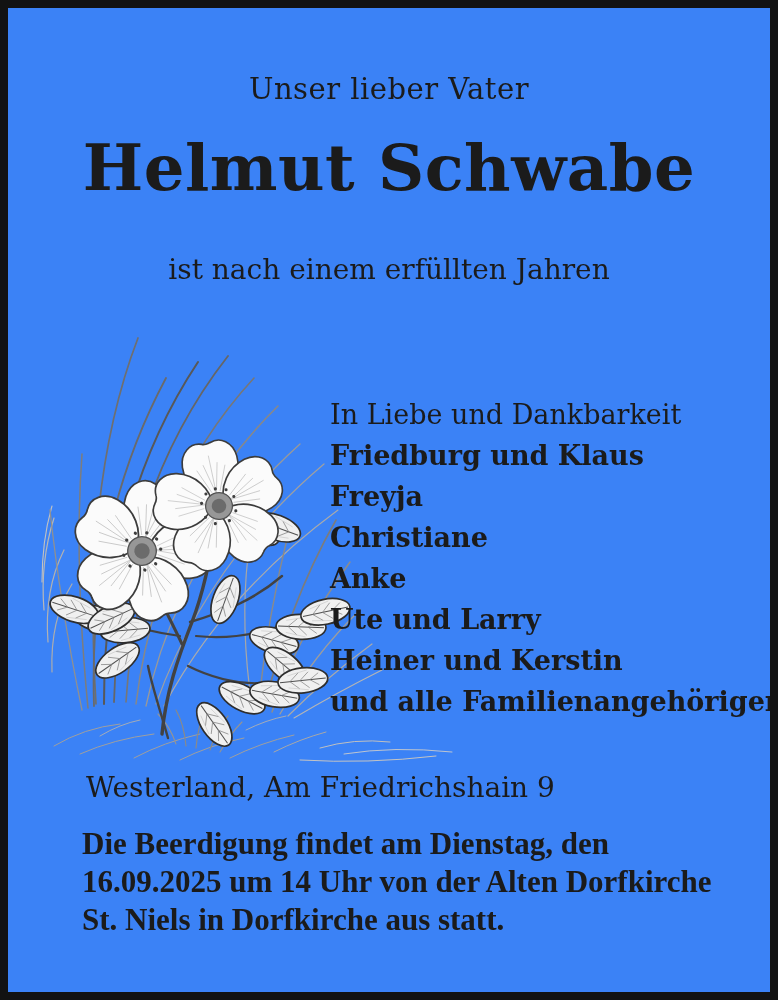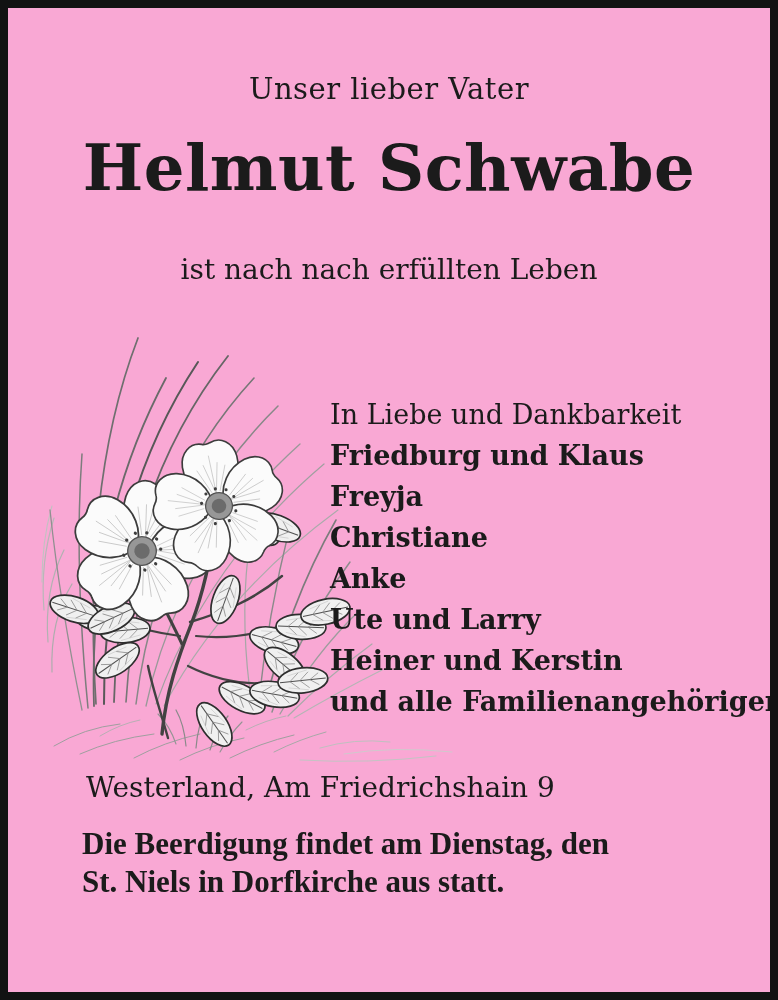--- a/index.html
+++ b/index.html
@@ -1,21 +1,21 @@
 <!DOCTYPE html>
 <html lang="de"><head>
 <meta charset="utf-8">
 <style>
   html, body { margin: 0; padding: 0; background: #ffffff; }
   .page {
     position: relative;
     width: 778px;
     height: 1000px;
     box-sizing: border-box;
-    background: #f9a8d4;
+    background: #3b82f6;
     border: 8px solid #121212;
     font-family: "DejaVu Serif", serif;
     color: #1b1b1b;
     overflow: hidden;
   }
   .intro-line {
     position: absolute;
     top: 64px; left: 0; right: 0;
     text-align: center;
     font-size: 29px;
@@ -68,21 +68,21 @@
 </head>
 <body>
 
 <div class="page">
 
   <div class="intro-line">Unser lieber Vater</div>
 
   <h1 class="deceased-name">Helmut Schwabe</h1>
 
   <div class="death-lines">
-    <div>ist nach nach erfüllten Leben</div>
+    <div>ist nach einem erfüllten Jahren</div>
   </div>
 
   <svg class="sketch" viewBox="0 0 432 452" xmlns="http://www.w3.org/2000/svg" aria-hidden="true">
     <defs>
       <g id="petal">
         <path d="M0,-6 C-16,-10 -28,-26 -27,-44 C-26,-58 -15,-66 -4,-62 C-2,-61 2,-61 4,-62 C15,-66 26,-58 27,-44 C28,-26 16,-10 0,-6 Z" fill="#fbfbfb" stroke="#3c3c3c" stroke-width="1.6"></path>
         <path d="M0,-12 L-7,-42 M0,-12 L0,-50 M0,-12 L7,-42 M-4,-14 L-14,-38 M4,-14 L14,-38" stroke="#c9c9c9" stroke-width="0.8" fill="none"></path>
       </g>
       <g id="leaflet">
         <ellipse cx="0" cy="-25" rx="12.5" ry="25" fill="#f0f0f0" stroke="#2e2e2e" stroke-width="1.7"></ellipse>
@@ -218,16 +218,17 @@
     <div class="mourner">Anke</div>
     <div class="mourner">Ute und Larry</div>
     <div class="mourner">Heiner und Kerstin</div>
     <div class="mourner">und alle Familienangehörigen</div>
   </div>
 
   <div class="address-line">Westerland, Am Friedrichshain 9</div>
 
   <div class="funeral-info">
     <div>Die Beerdigung findet am Dienstag, den</div>
+    <div>16.09.2025 um 14 Uhr von der Alten Dorfkirche</div>
     <div>St. Niels in Dorfkirche aus statt.</div>
   </div>
 
 </div>
 
 </body></html>

